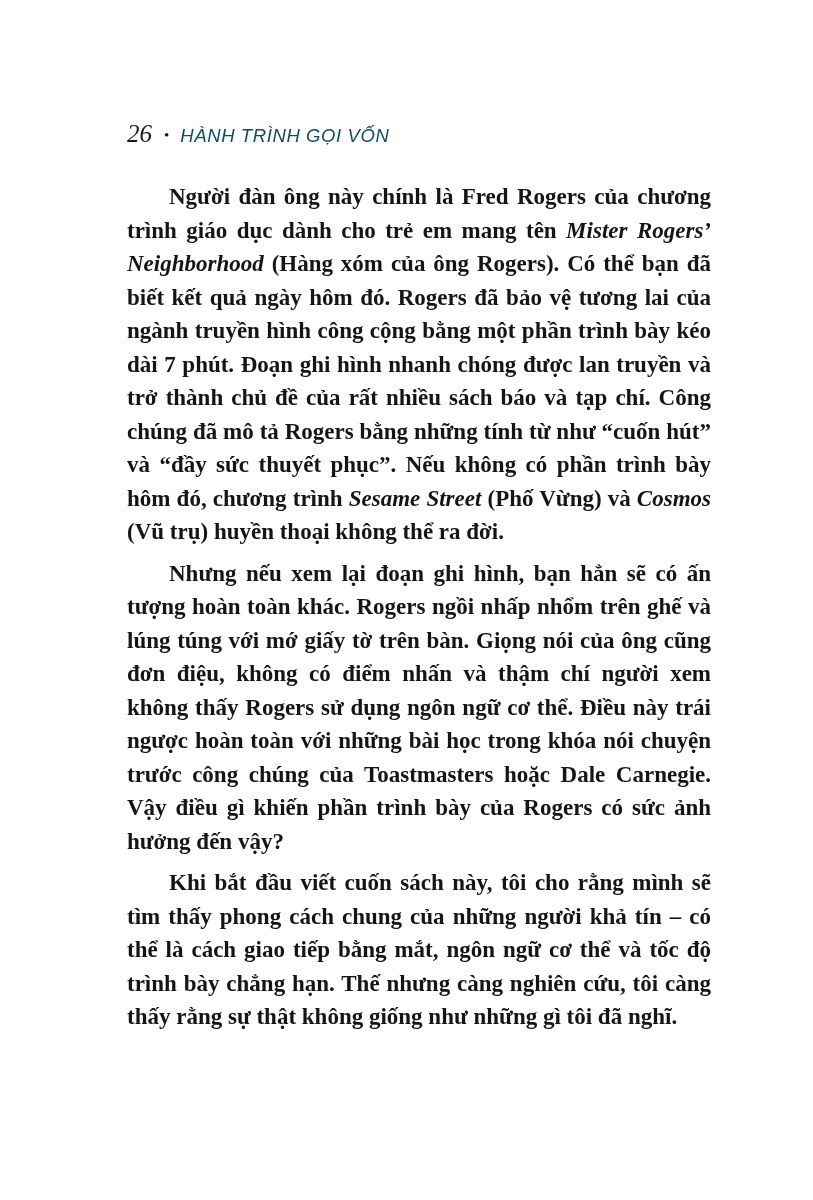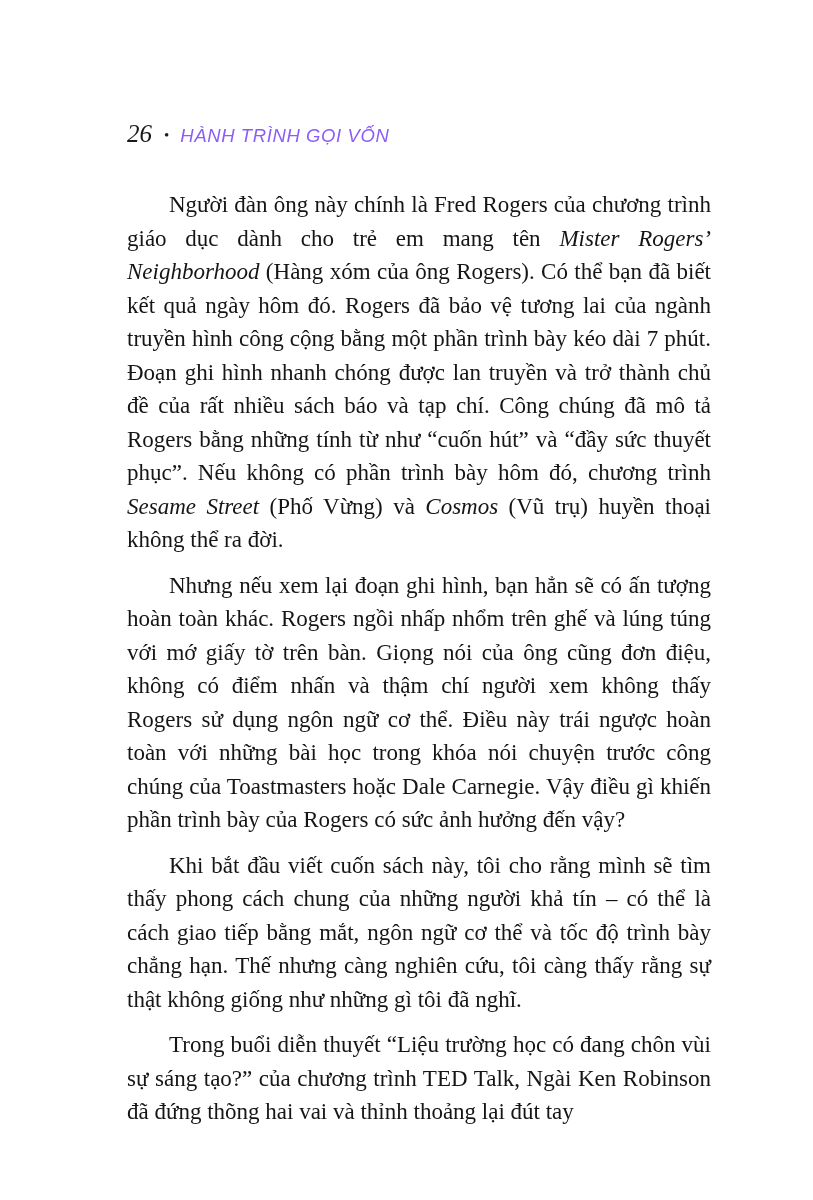--- a/index.html
+++ b/index.html
@@ -35,37 +35,38 @@
     margin: 0 11px 0 12px;
     position: relative;
     top: -2px;
     color: #191919;
   }
   .head-title {
     font-family: "Liberation Sans", sans-serif;
     font-style: italic;
     font-size: 18.5px;
     letter-spacing: 0.6px;
-    color: #8b5cf6;
+    color: #0c4a6e;
     transform: scaleY(1.02);
   }
   .body-text {
     position: absolute;
     left: 127px;
     top: 176px;
     width: 584px;
     font-family: "Liberation Serif", serif;
     font-size: 23px;
     line-height: 33.5px;
     text-align: justify;
     color: #151515;
   }
   .body-text p {
-    margin: 12px 0 8px 0;
+    margin: 4px 0 8px 0;
     text-indent: 42px;
+    font-weight: bold;
   }
   .seg-italic {
     font-style: italic;
   }
 </style>
 </head>
 <body>
 
 <div class="book-page">
 
@@ -82,19 +83,16 @@
     </p>
 
     <p>
       <span>Nhưng nếu xem lại đoạn ghi hình, bạn hẳn sẽ có ấn tượng hoàn toàn khác. Rogers ngồi nhấp nhổm trên ghế và lúng túng với mớ giấy tờ trên bàn. Giọng nói của ông cũng đơn điệu, không có điểm nhấn và thậm chí người xem không thấy Rogers sử dụng ngôn ngữ cơ thể. Điều này trái ngược hoàn toàn với những bài học trong khóa nói chuyện trước công chúng của Toastmasters hoặc Dale Carnegie. Vậy điều gì khiến phần trình bày của Rogers có sức ảnh hưởng đến vậy?</span>
     </p>
 
     <p>
       <span>Khi bắt đầu viết cuốn sách này, tôi cho rằng mình sẽ tìm thấy phong cách chung của những người khả tín – có thể là cách giao tiếp bằng mắt, ngôn ngữ cơ thể và tốc độ trình bày chẳng hạn. Thế nhưng càng nghiên cứu, tôi càng thấy rằng sự thật không giống như những gì tôi đã nghĩ.</span>
     </p>
 
-    <p>
-      <span>Trong buổi diễn thuyết “Liệu trường học có đang chôn vùi sự sáng tạo?” của chương trình TED Talk, Ngài Ken Robinson đã đứng thõng hai vai và thỉnh thoảng lại đút tay</span>
-    </p>
 
   </div>
 
 </div>
 
 </body></html>

